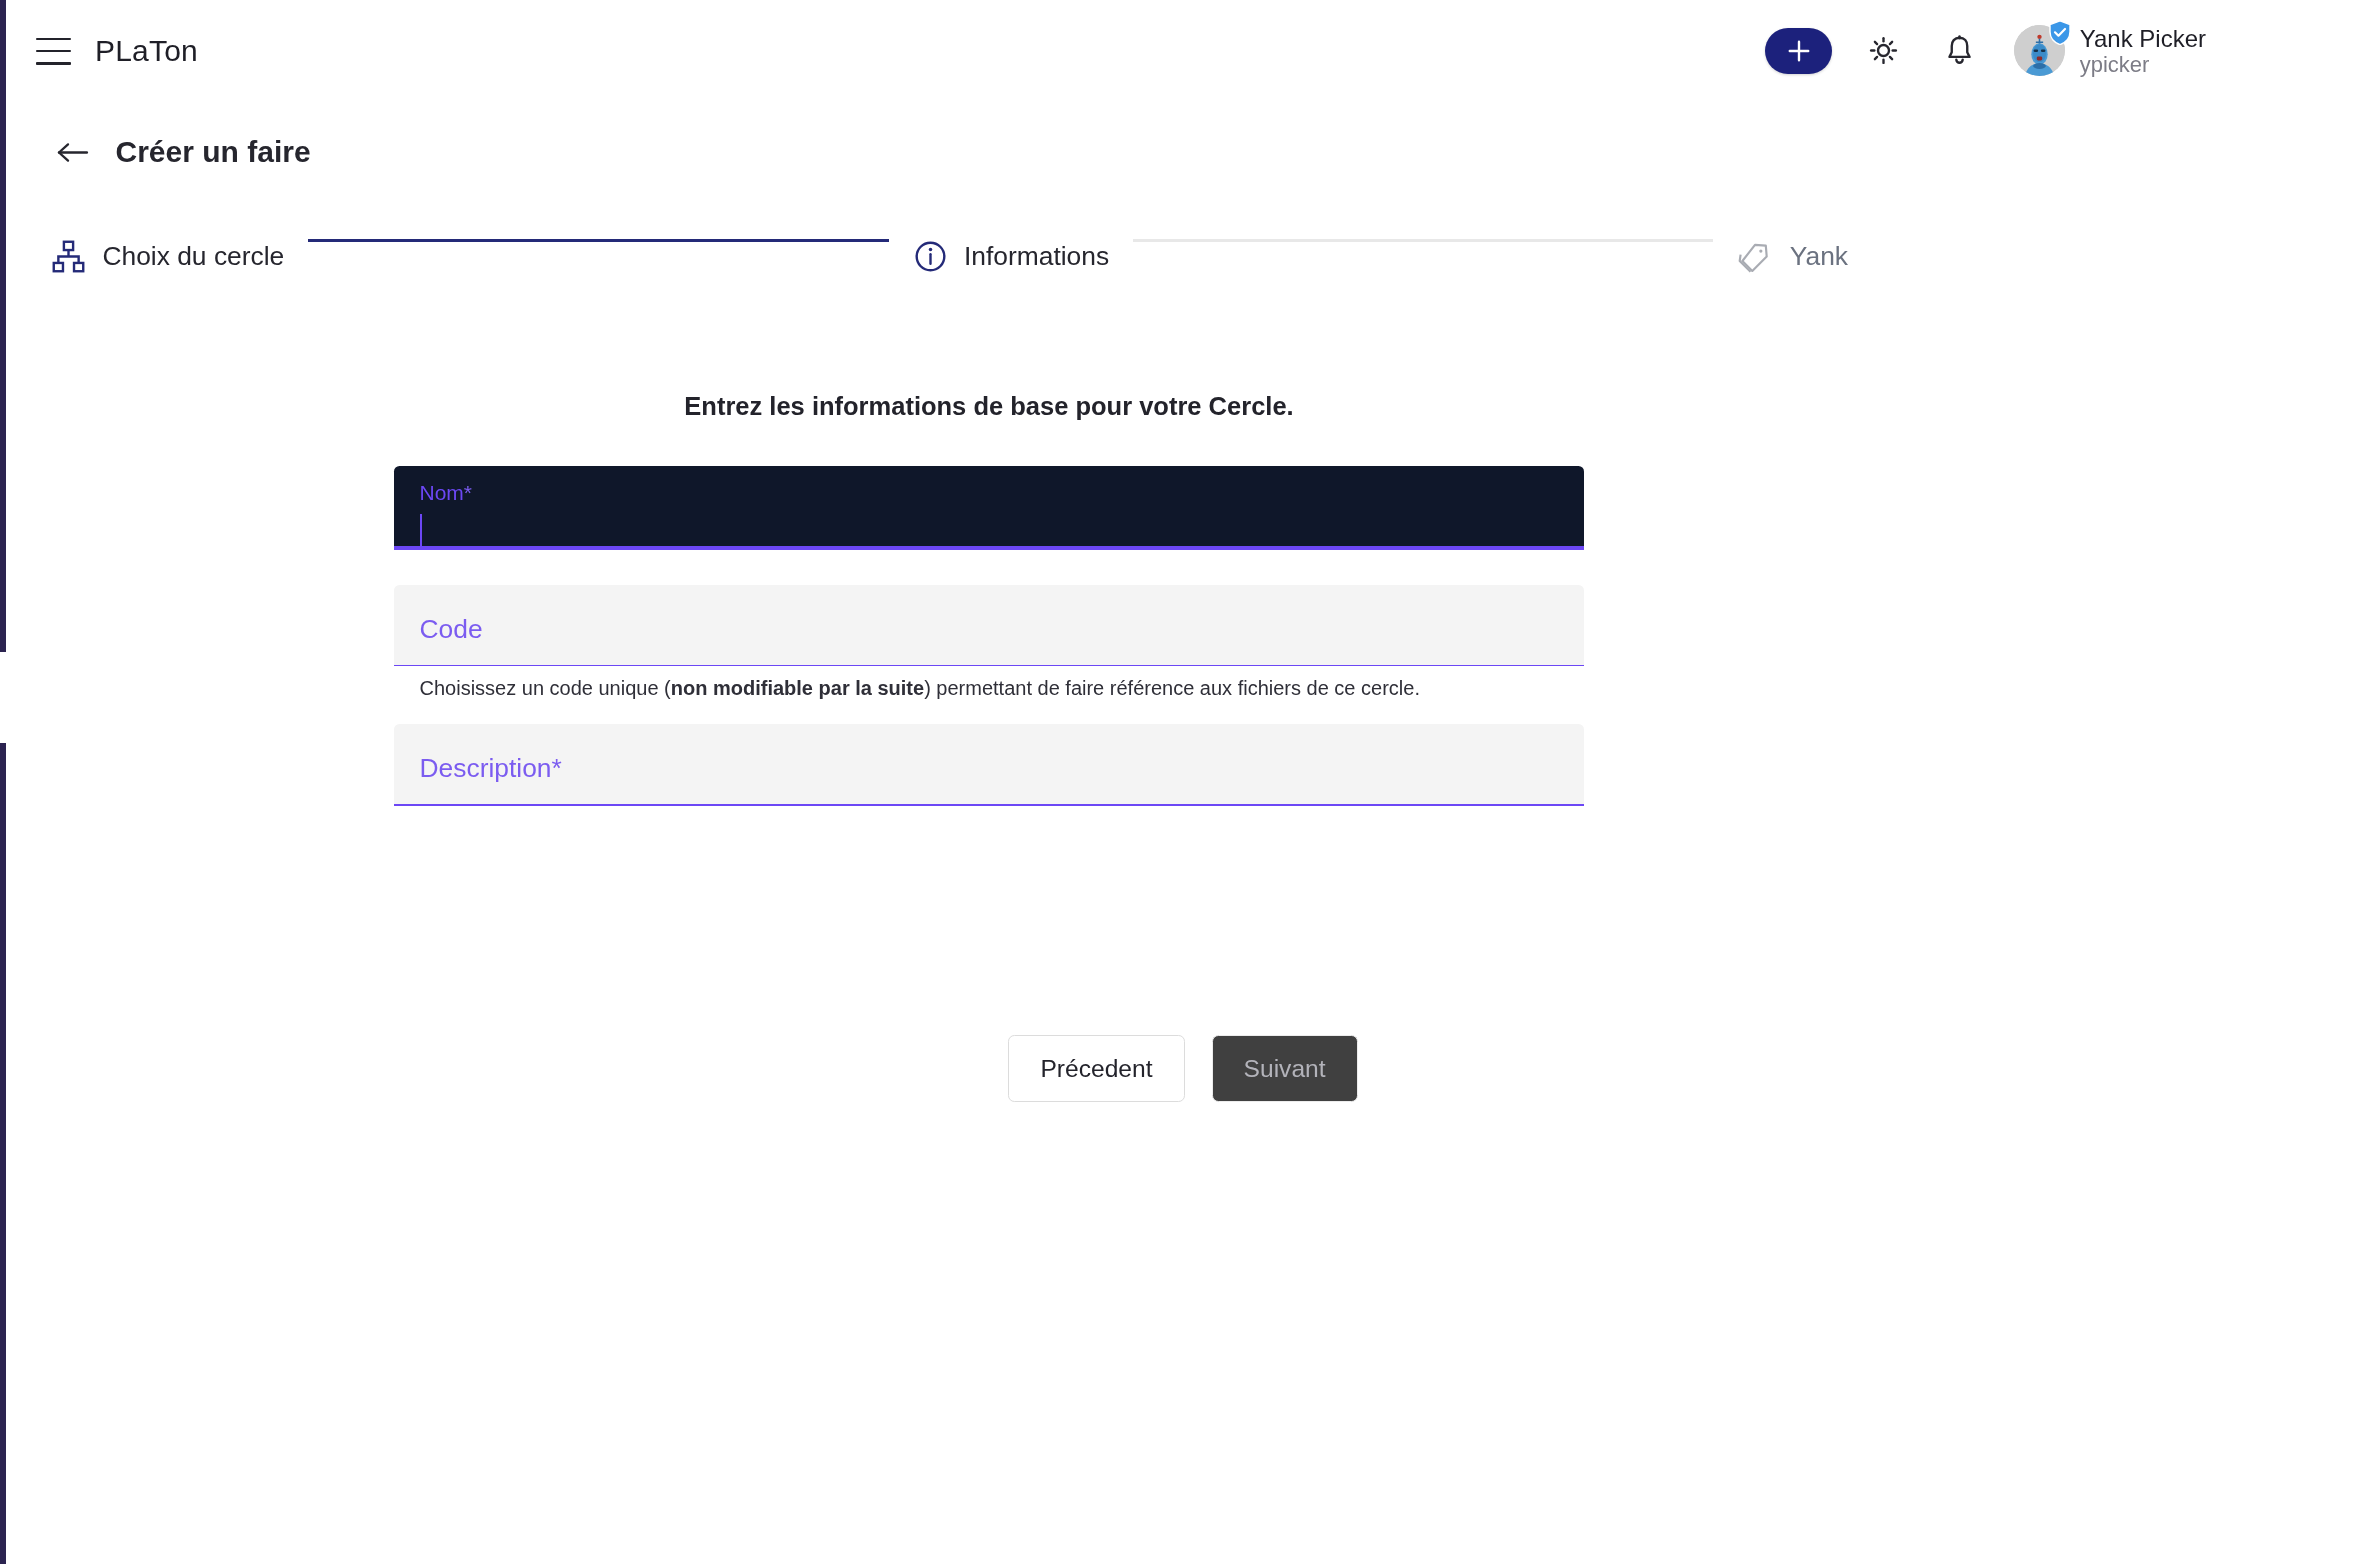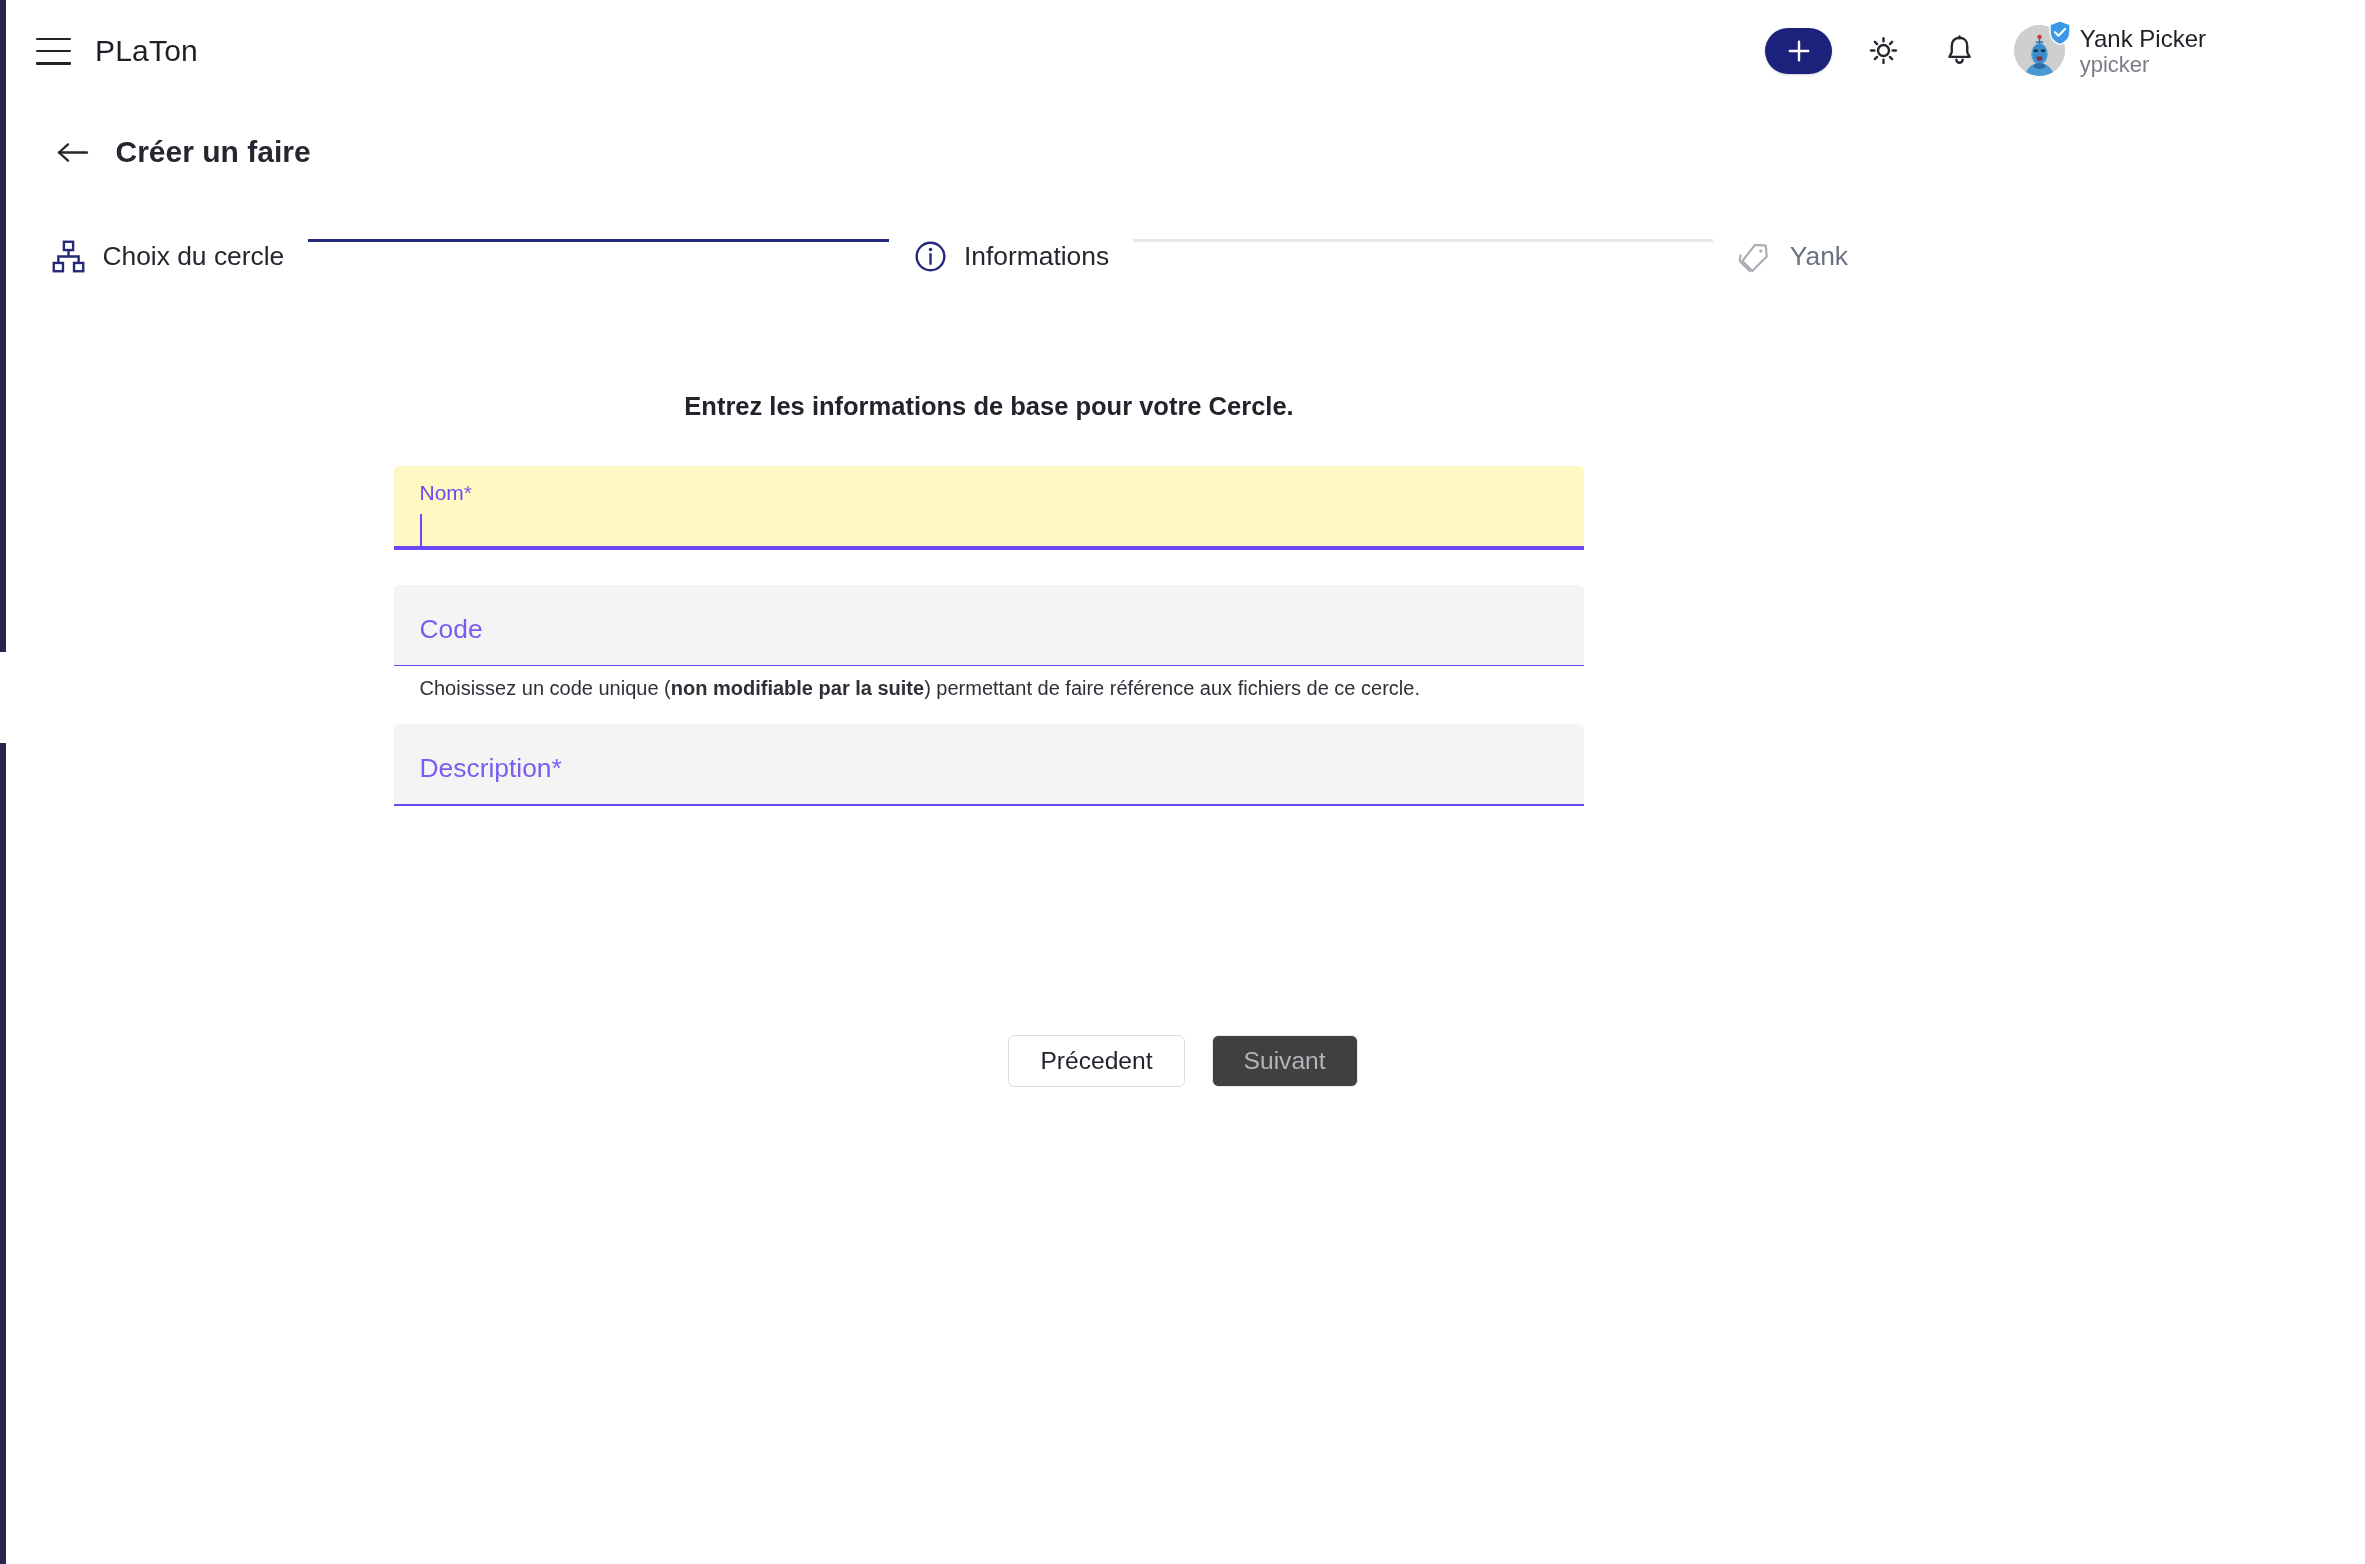--- a/index.html
+++ b/index.html
@@ -136,21 +136,21 @@
     border-radius: 5.5px 5.5px 0 0;
   }
   .field .field-box {
     height: 80px;
     border-radius: 5.5px 5.5px 0 0;
     padding: 16.4px 25.5px 0 25.5px;
     display: flex;
     flex-direction: column;
     justify-content: flex-start;
   }
-  .field.focused .field-box { background: #fef9c3; }
+  .field.focused .field-box { background: #0f172a; }
   .field.idle .field-box { background: #f4f4f4; }
   .field-underline { height: 3.6px; background: #6c47f5; width: 100%; }
   .field.idle .field-underline { height: 1.8px; background: #6c47f5; }
 
   .float-label {
     font-size: 21px;
     color: #6c47f5;
     line-height: 1;
   }
   .field.idle .float-label {
@@ -180,21 +180,21 @@
   
   #form-actions {
     position: absolute;
     left: 0; top: 1035px;
     width: 2366px;
     display: flex;
     justify-content: center;
     gap: 27px;
   }
   .btn {
-    height: 52px;
+    height: 67px;
     padding: 0 31px;
     border-radius: 6.4px;
     font-size: 24.6px;
     font-family: "Liberation Sans", sans-serif;
     cursor: pointer;
   }
   #prev-button { background: #ffffff; border: 0.9px solid #dcdcdc; color: #23232b; }
   #next-button { background: #404040; border: 0.9px solid #ececec; color: #b3b3ba; cursor: default; }
 </style>
 </head>

